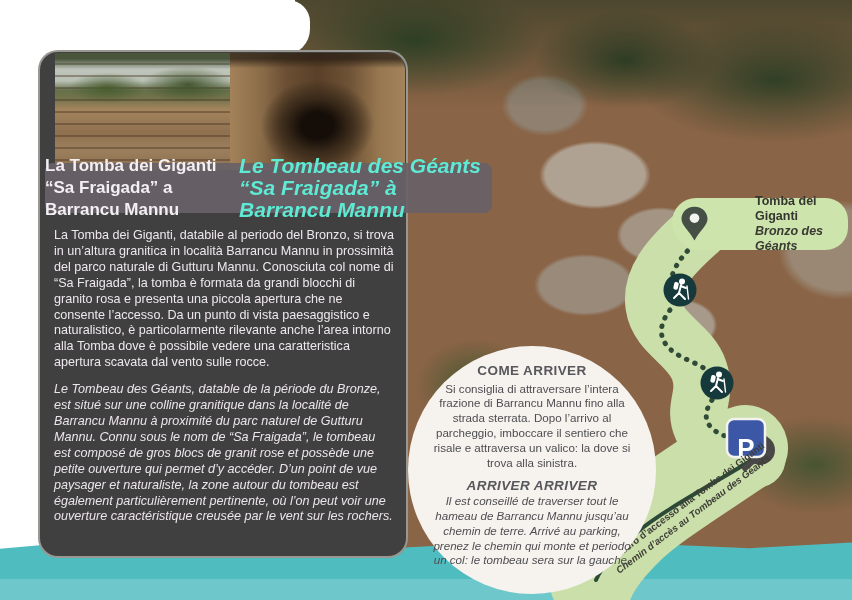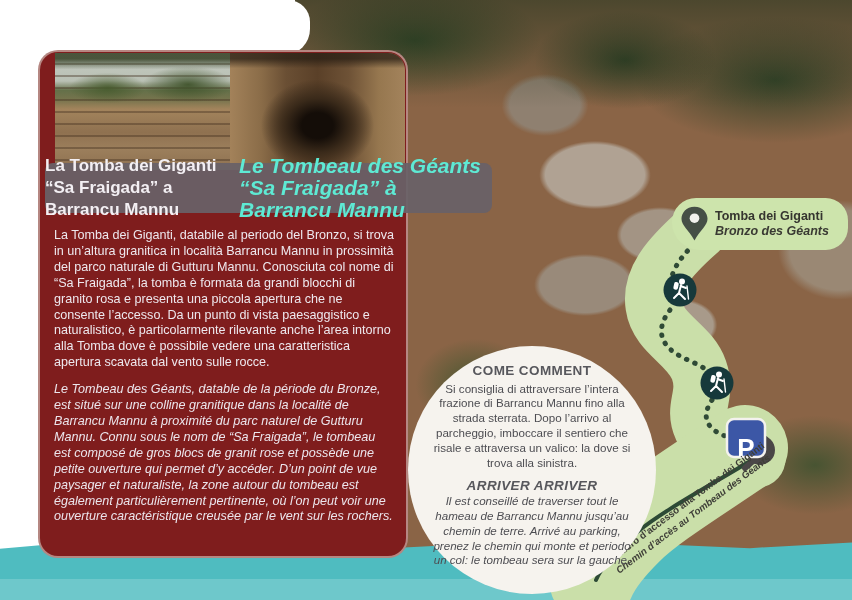--- a/index.html
+++ b/index.html
@@ -31,21 +31,21 @@
   
   .teal-band{position:absolute;left:0;top:536px;width:852px;height:64px;background:#4fbcc0;z-index:2;
     clip-path:polygon(0 20%,6% 13%,16% 21%,28% 14%,40% 23%,52% 15%,64% 21%,76% 12%,88% 19%,100% 10%,100% 100%,0 100%);}
   .teal-band .lighter{position:absolute;left:0;bottom:0;width:100%;height:21px;
     background:rgba(255,255,255,.18);}
 
   
   .map-svg{position:absolute;left:0;top:0;width:852px;height:600px;z-index:3;}
 
   
-  .card{position:absolute;left:38px;top:50px;width:370px;height:508px;background:#7f1d1d;
+  .card{position:absolute;left:38px;top:50px;width:370px;height:508px;background:#404040;
     border:2px solid rgba(225,222,214,.55);border-radius:20px;box-sizing:border-box;z-index:4;}
   .photos{position:absolute;left:15px;top:1px;right:1px;height:117px;display:flex;
     border-top-right-radius:17px;overflow:hidden;}
   .photo{height:100%;}
   .photo.exterior{width:175px;
     background-image:
       linear-gradient(180deg, rgba(52,64,36,.85) 0 5%, rgba(52,64,36,0) 14%),
       radial-gradient(ellipse 55px 22px at 30% 30%, rgba(70,90,45,.9), rgba(70,90,45,0) 70%),
       radial-gradient(ellipse 65px 26px at 76% 27%, rgba(60,80,40,.9), rgba(60,80,40,0) 70%),
       repeating-linear-gradient(180deg, rgba(66,46,30,0) 0 10px, rgba(66,46,30,.4) 10px 12px),
@@ -72,21 +72,21 @@
     background:#f6f3ee;z-index:6;display:flex;flex-direction:column;justify-content:center;
     align-items:center;text-align:center;box-sizing:border-box;padding:14px 20px 22px;}
   .circle .head{font-size:13.5px;font-weight:600;letter-spacing:.4px;color:#57575c;margin:0 0 3px;}
   .circle .head.fr{font-style:italic;}
   .circle p{font-size:11.6px;line-height:14.8px;color:#4d4d52;margin:0 0 9px;}
   .circle p.fr{font-style:italic;margin-bottom:0;}
 
   
   .bubble{position:absolute;left:672px;top:198px;width:176px;height:52px;z-index:5;
     background:#cde4ac;border-radius:26px 24px 24px 30px;display:flex;align-items:center;
-    padding-left:9px;box-sizing:border-box;}
+    padding-left:9px;box-sizing:border-box;gap:40px;}
   .bubble .pin{width:27px;height:38px;margin-right:7px;flex:0 0 auto;}
   .bubble .lbl1{font-size:12.5px;font-weight:700;color:#35352f;line-height:15px;}
   .bubble .lbl2{font-size:12.5px;font-weight:600;font-style:italic;color:#3a3a33;line-height:15px;}
 
   .trail-text{font-size:9.8px;font-weight:600;fill:#3f3f38;}
   .trail-text.fr{font-style:italic;}
   .p-letter{font-size:26px;font-weight:700;fill:#ffffff;}
 </style>
 </head>
 <body>
@@ -153,21 +153,21 @@
       <p class="para fr">Le Tombeau des Géants, datable de la période du Bronze, est situé sur une colline granitique dans la localité de Barrancu Mannu à proximité du parc naturel de Gutturu Mannu. Connu sous le nom de “Sa Fraigada”, le tombeau est composé de gros blocs de granit rose et possède une petite ouverture qui permet d’y accéder. D’un point de vue paysager et naturaliste, la zone autour du tombeau est également particulièrement pertinente, où l’on peut voir une ouverture caractéristique creusée par le vent sur les rochers.</p>
     </div>
   </div>
 
   <div class="banner">
     <div class="t1">La Tomba dei Giganti “Sa Fraigada” a Barrancu Mannu</div>
     <div class="t2">Le Tombeau des Géants “Sa Fraigada” à Barrancu Mannu</div>
   </div>
 
   <div class="circle">
-    <p class="head">COME COMMENT</p>
+    <p class="head">COME ARRIVER</p>
     <p>Si consiglia di attraversare l’intera frazione di Barrancu Mannu fino alla strada sterrata. Dopo l’arrivo al parcheggio, imboccare il sentiero che risale e attraversa un valico: la dove si trova alla sinistra.</p>
     <p class="head fr">ARRIVER ARRIVER</p>
     <p class="fr">Il est conseillé de traverser tout le hameau de Barrancu Mannu jusqu’au chemin de terre. Arrivé au parking, prenez le chemin qui monte et periodo un col: le tombeau sera sur la gauche.</p>
   </div>
 
   <div class="bubble">
     <svg class="pin" viewBox="-14 -16 28 36">
       <path d="M0,-16 C-8.5,-16 -13.5,-9.5 -13.5,-3.5 C-13.5,3.5 -6,8 0,19 C6,8 13.5,3.5 13.5,-3.5 C13.5,-9.5 8.5,-16 0,-16 Z" fill="#454f46"></path>
       <circle cy="-4" r="5" fill="#f2f2ee"></circle>
     </svg>

